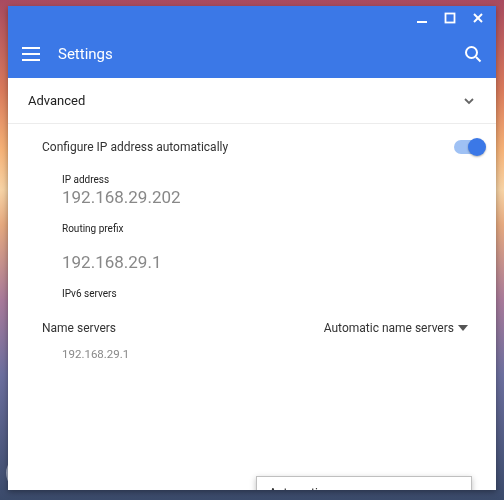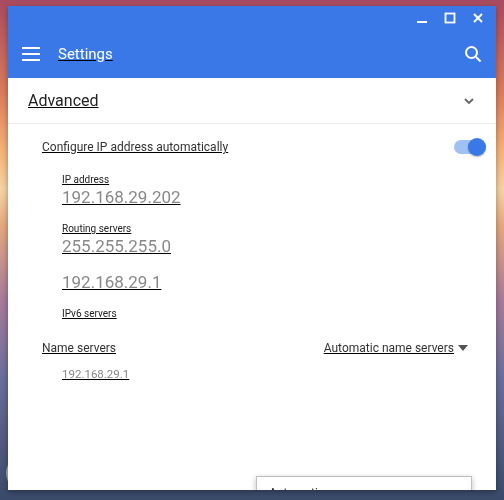--- a/index.html
+++ b/index.html
@@ -2,21 +2,20 @@
 <html><head>
 <meta charset="utf-8">
 <style>
   * { margin: 0; padding: 0; box-sizing: border-box; font-family: Roboto, "Segoe UI", Arial, sans-serif; }
   html, body { width: 504px; height: 500px; overflow: hidden; }
   .bg {
     width: 504px; height: 500px;
     background: linear-gradient(180deg,#a84a60 0%,#d97a5b 18%,#f5b277 30%,#f7d3a5 38%,#e5a97f 45%,#a87a9a 60%,#6c6f9e 75%,#3a4a6a 100%);
     position: relative;
     padding: 6px 8px;
-    text-decoration: underline;
   }
   .watermark {
     position: absolute; left: 6px; bottom: 10px;
     color: rgba(255,255,255,0.5);
     font-size: 22px; font-style: italic; font-weight: 600;
     letter-spacing: 0.5px;
     pointer-events: none;
   }
   .watermark .ring {
     display: inline-block; width: 34px; height: 34px;
@@ -47,21 +46,21 @@
     height: 48px; background: #3b78e7;
     display: flex; align-items: center;
     padding: 0 14px; color: #fff;
     gap: 18px;
   }
   .hamburger svg, .search-ico svg { display: block; }
   .header-title { font-size: 15px; font-weight: 400; flex: 1; }
   .content { flex: 1; overflow: hidden; background: #fff; color: #333; position: relative; }
   .section-row {
     height: 46px; display: flex; align-items: center;
-    padding: 0 20px; font-size: 16px; color: #222;
+    padding: 0 20px; font-size: 13px; color: #222;
     border-bottom: 1px solid #ececec;
   }
   .section-row .spacer { flex: 1; }
   .chev svg { display: block; }
   .net-body { padding: 6px 0 0 0; }
   .cfg-row {
     display: flex; align-items: center;
     padding: 10px 12px 12px 34px;
     font-size: 12px; color: #333;
   }
@@ -170,22 +169,21 @@
           <span class="spacer"></span>
           <div class="toggle"></div>
         </div>
 
         <div class="field">
           <div class="field-label">IP address</div>
           <div class="field-value">192.168.29.202</div>
         </div>
 
         <div class="field">
-          <div class="field-label">Routing servers</div>
-          <div class="field-value">255.255.255.0</div>
+          <div class="field-label">Routing prefix</div>
         </div>
 
         <div class="field">
           <div class="field-value">192.168.29.1</div>
         </div>
 
         <div class="field">
           <div class="field-label">IPv6 servers</div>
         </div>
 

